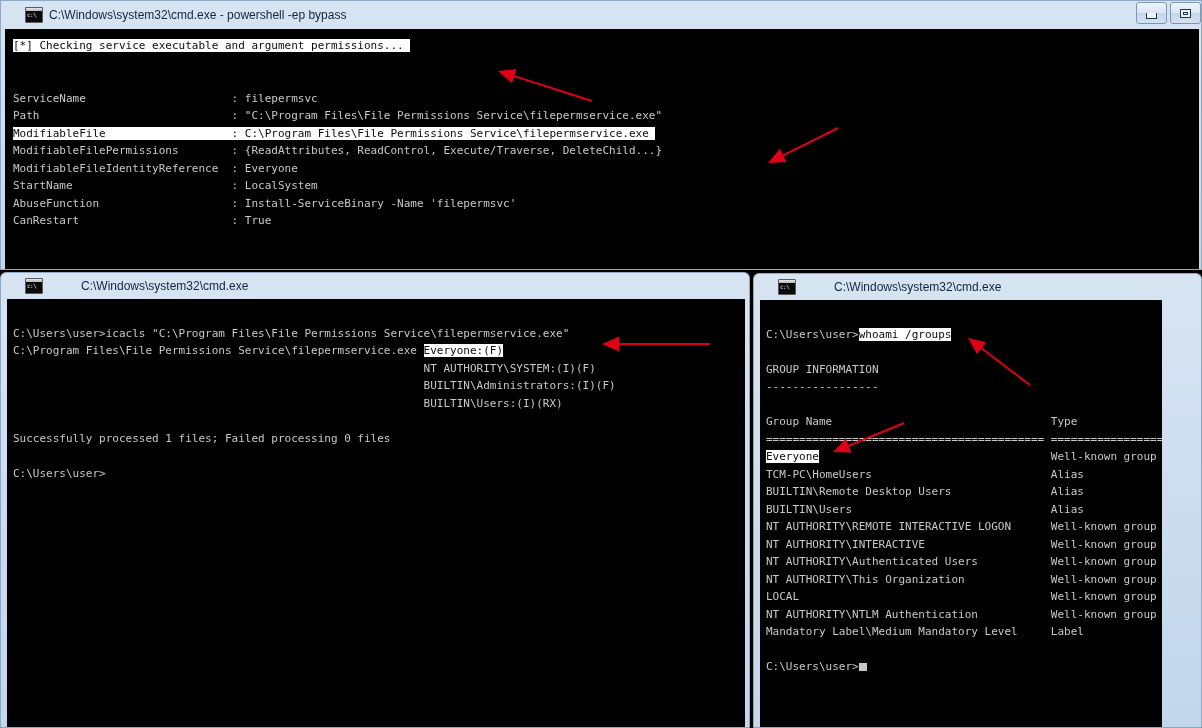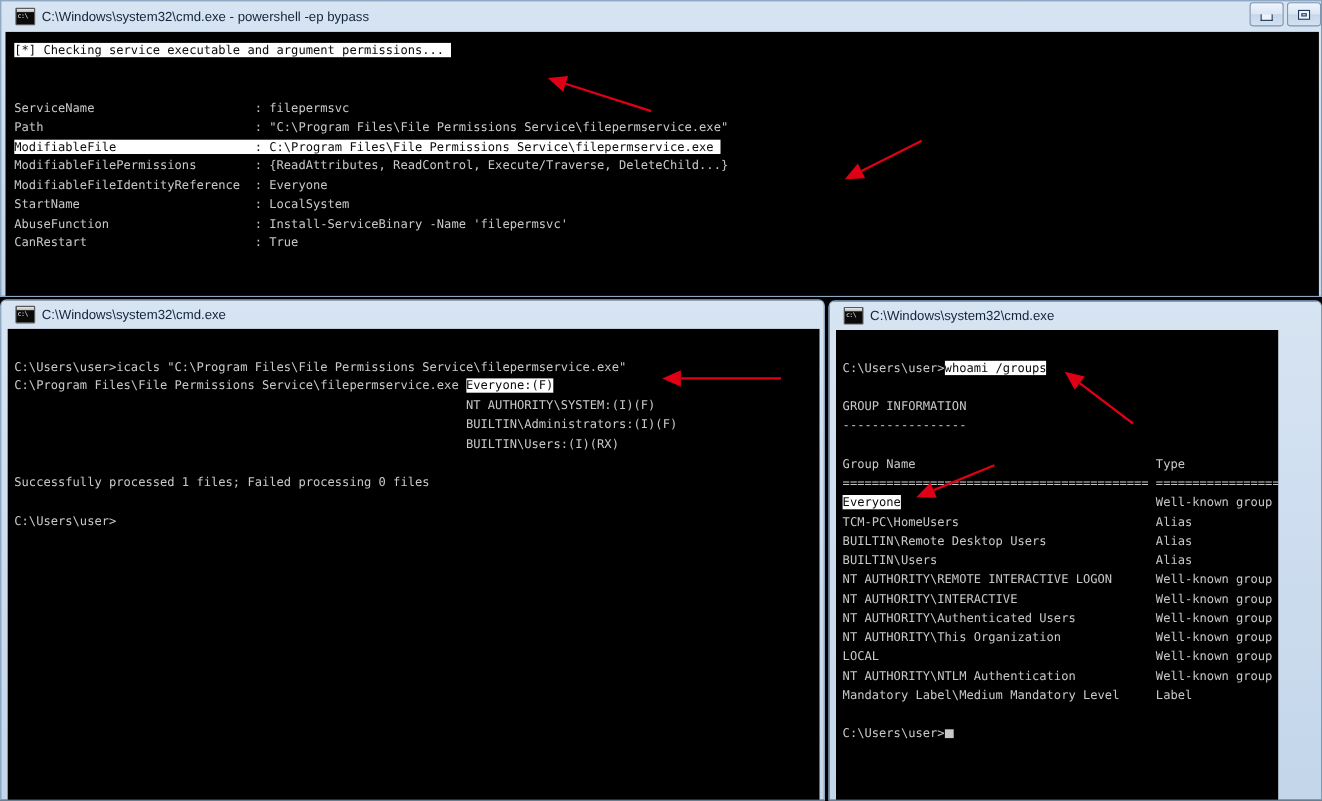--- a/index.html
+++ b/index.html
@@ -21,28 +21,28 @@
     box-sizing: border-box;
     background: linear-gradient(to bottom, #d7e4f2 0%, #cfdef0 40%, #c3d6ea 100%);
     border: 1px solid #8fa9c4;
     border-radius: 6px 6px 0 0;
     box-shadow: 0 0 3px rgba(0,0,0,0.35);
   }
   .win-title {
     height: 28px;
     display: flex;
     align-items: center;
-    padding-left: 13px;
+    padding-left: 24px;
     font-family: "Liberation Sans", sans-serif;
     font-size: 12px;
     color: #13233b;
     white-space: nowrap;
     user-select: none;
   }
-  .win-title.small { height: 26px; }
+  .win-title.small { height: 26px; gap: 32px; }
 
   .cmd-icon {
     width: 16px;
     height: 14px;
     flex: none;
     background: #0a0a0a;
     border: 1px solid #5a5a5a;
     border-radius: 1px;
     margin-right: 6px;
     position: relative;

